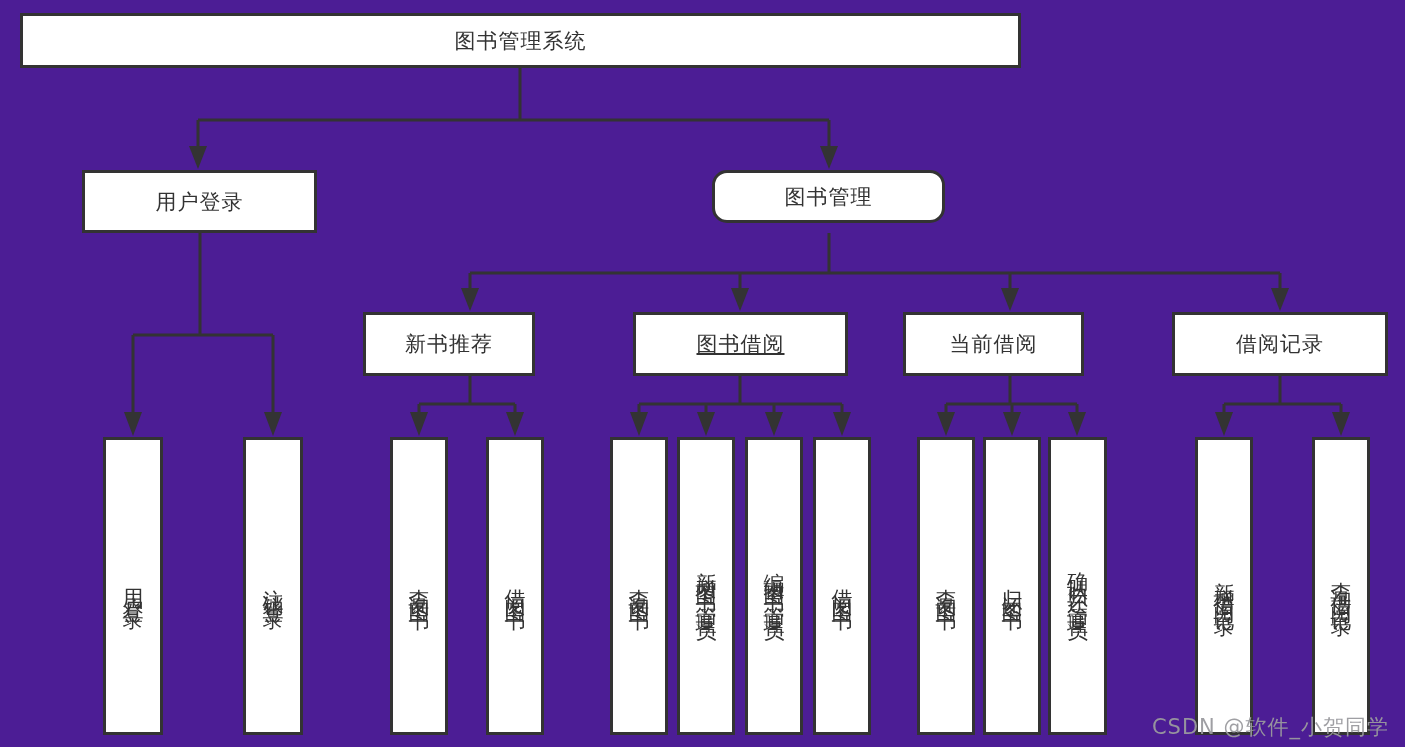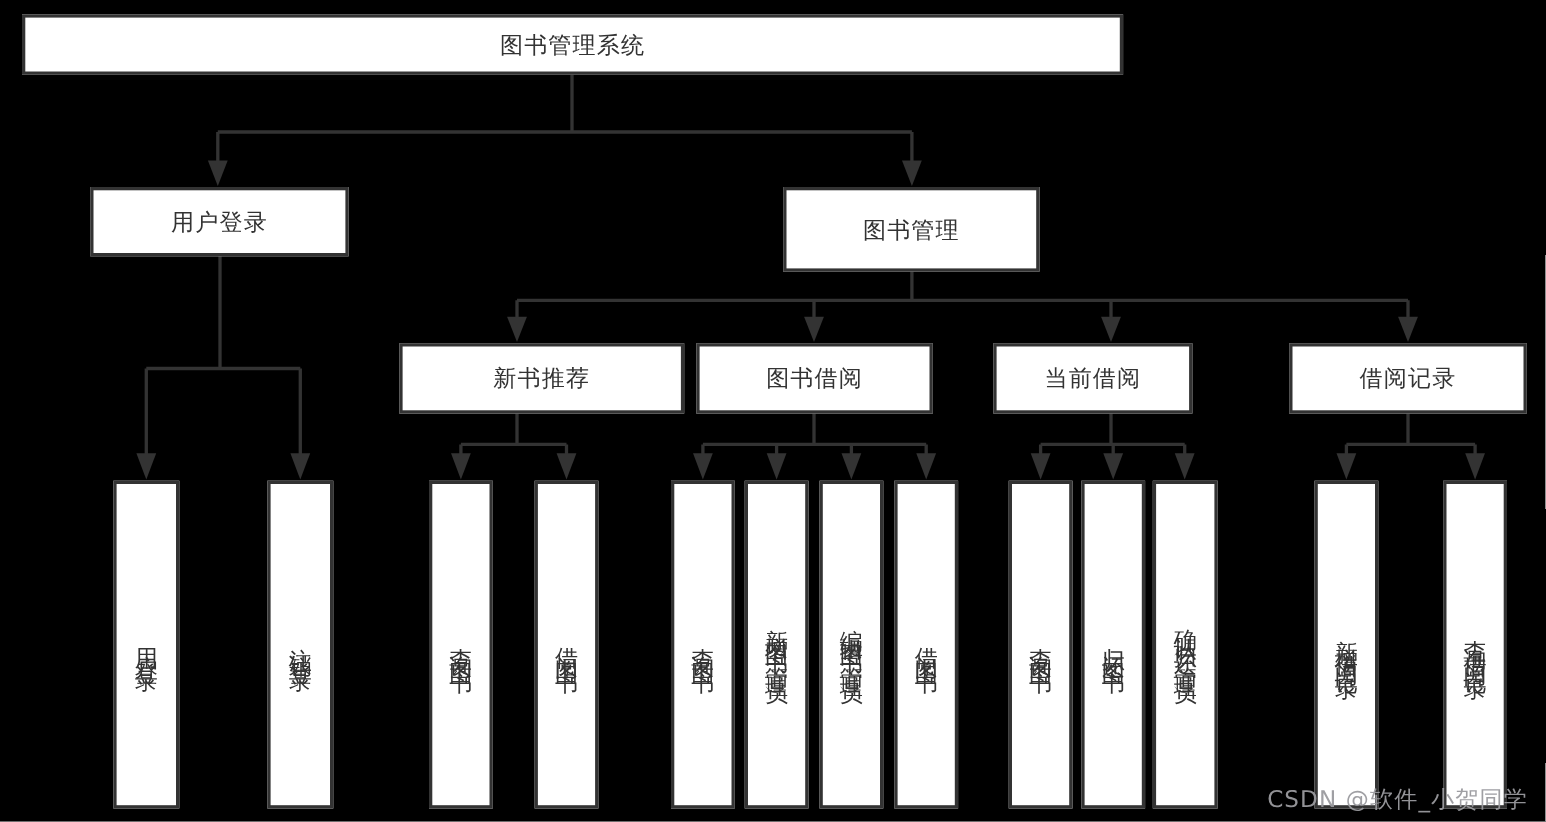--- a/index.html
+++ b/index.html
@@ -1,20 +1,20 @@
 <!DOCTYPE html>
 <html><head>
 <meta charset="utf-8">
 <style>
   html, body { margin: 0; padding: 0; background: #ffffff; }
   .stage {
     position: relative;
     width: 1405px;
     height: 747px;
-    background: #000000;
+    background: #4c1d95;
     font-family: "DejaVu Sans", "Liberation Sans", sans-serif;
     color: #333333;
     overflow: hidden;
   }
   svg.wires {
     position: absolute;
     left: 0; top: 0;
     width: 1405px; height: 747px;
     z-index: 1;
   }
@@ -102,24 +102,24 @@
     <g>
       <path d="M1280 376 V404 M1224 404 H1341 M1224 404 V416 M1341 404 V416"></path>
       <polygon points="1215,412 1233,412 1224,436"></polygon>
       <polygon points="1332,412 1350,412 1341,436"></polygon>
     </g>
   </svg>
 
   <div class="node" style="left:20px; top:13px; width:1001px; height:55px;">图书管理系统</div>
 
   <div class="node" style="left:82px; top:170px; width:235px; height:63px;">用户登录</div>
-  <div class="node" style="left:712px; top:170px; width:233px; height:77px;">图书管理</div>
+  <div class="node" style="left:712px; top:170px; width:233px; height:53px;border-radius:15px;">图书管理</div>
 
-  <div class="node" style="left:363px; top:312px; width:259px; height:64px;">新书推荐</div>
-  <div class="node" style="left:633px; top:312px; width:215px; height:64px;">图书借阅</div>
+  <div class="node" style="left:363px; top:312px; width:172px; height:64px;">新书推荐</div>
+  <div class="node" style="left:633px; top:312px; width:215px; height:64px;text-decoration:underline;">图书借阅</div>
   <div class="node" style="left:903px; top:312px; width:181px; height:64px;">当前借阅</div>
   <div class="node" style="left:1172px; top:312px; width:216px; height:64px;">借阅记录</div>
 
   <div class="node v" style="left:103px; top:437px; width:60px; height:298px;">用户登录</div>
   <div class="node v" style="left:243px; top:437px; width:60px; height:298px;">注销登录</div>
 
   <div class="node v" style="left:390px; top:437px; width:58px; height:298px;">查询图书</div>
   <div class="node v" style="left:486px; top:437px; width:58px; height:298px;">借阅图书</div>
 
   <div class="node v" style="left:610px; top:437px; width:58px; height:298px;">查询图书</div>

